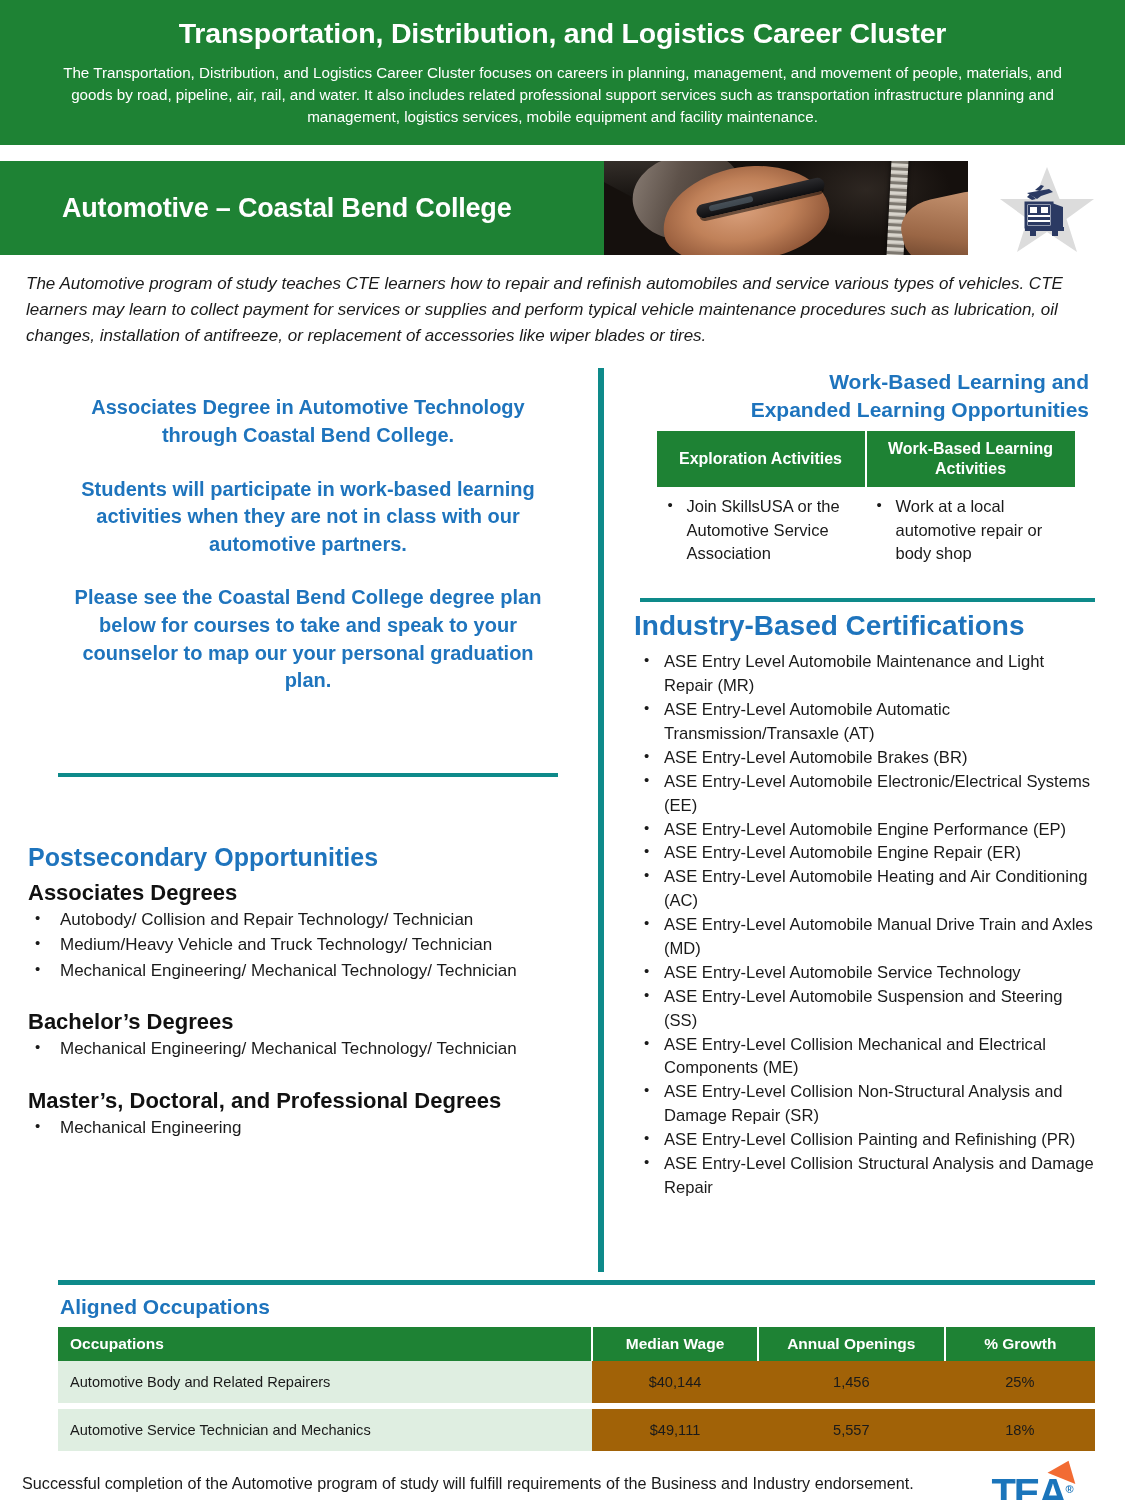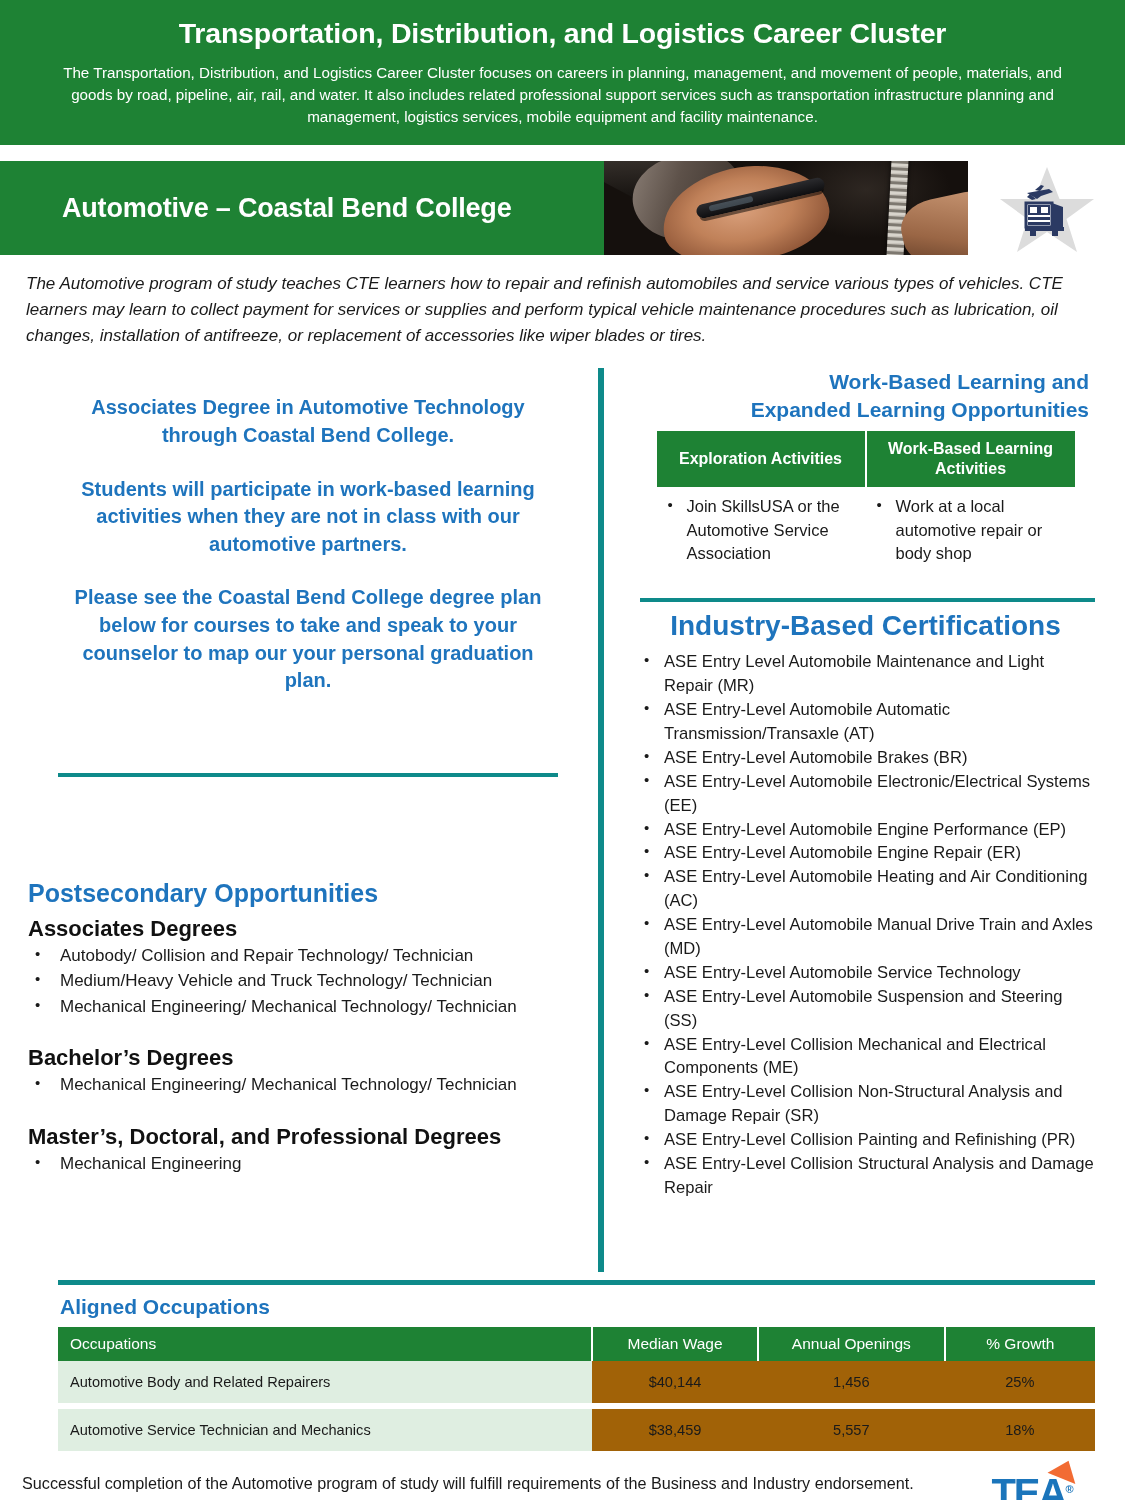--- a/index.html
+++ b/index.html
@@ -208,21 +208,21 @@
     margin: 0;
   }
   .hr-left {
     margin: 78px 30px 0 30px;
   }
 
   .section-head-blue {
     color: #1e74bd;
     font-weight: bold;
     font-size: 25px;
-    margin: 102px 0 4px 0;
+    margin: 66px 0 4px 0;
   }
   .sub-head {
     font-weight: bold;
     font-size: 22px;
     color: #111;
     margin: 8px 0 2px 0;
   }
   .sub-head.spaced { margin-top: 26px; }
 
   ul.bul {
@@ -288,21 +288,20 @@
     padding-left: 28px;
   }
   .wbl-table td ul.bul li::before { left: 9px; }
 
   .hr-right { margin: 22px 2px 0 6px; }
 
   .ibc-title {
     color: #1e74bd;
     font-weight: bold;
     font-size: 28px;
-    text-align: center;
     margin: 8px 0 8px 0;
   }
   ul.ibc li {
     font-size: 16.6px;
     line-height: 1.44;
     padding-left: 30px;
     margin-bottom: 0;
   }
   ul.ibc li::before { left: 10px; }
 
@@ -325,21 +324,21 @@
   }
   table.occ {
     width: 100%;
     border-collapse: collapse;
     table-layout: fixed;
   }
   table.occ th {
     background: #1e8234;
     color: #ffffff;
     font-size: 15.5px;
-    font-weight: normal;
+    font-weight: bold;
     padding: 8px 12px;
     text-align: center;
     border-right: 2px solid #ffffff;
     height: 34px;
     box-sizing: border-box;
   }
   table.occ th.occ-name {
     text-align: left;
   }
   table.occ th:last-child { border-right: 0; }
@@ -558,21 +557,21 @@
     </thead>
     <tbody>
       <tr>
         <td class="occ-name">Automotive Body and Related Repairers</td>
         <td>$40,144</td>
         <td>1,456</td>
         <td>25%</td>
       </tr>
       <tr>
         <td class="occ-name">Automotive Service Technician and Mechanics</td>
-        <td>$38,459</td>
+        <td>$49,111</td>
         <td>5,557</td>
         <td>18%</td>
       </tr>
     </tbody>
   </table>
 </div>
 
 <div class="footer">
   <div class="footer-text">Successful completion of the Automotive program of study will fulfill requirements of the Business and Industry endorsement. Revised – August 2022</div>
   <div class="tea-logo">

